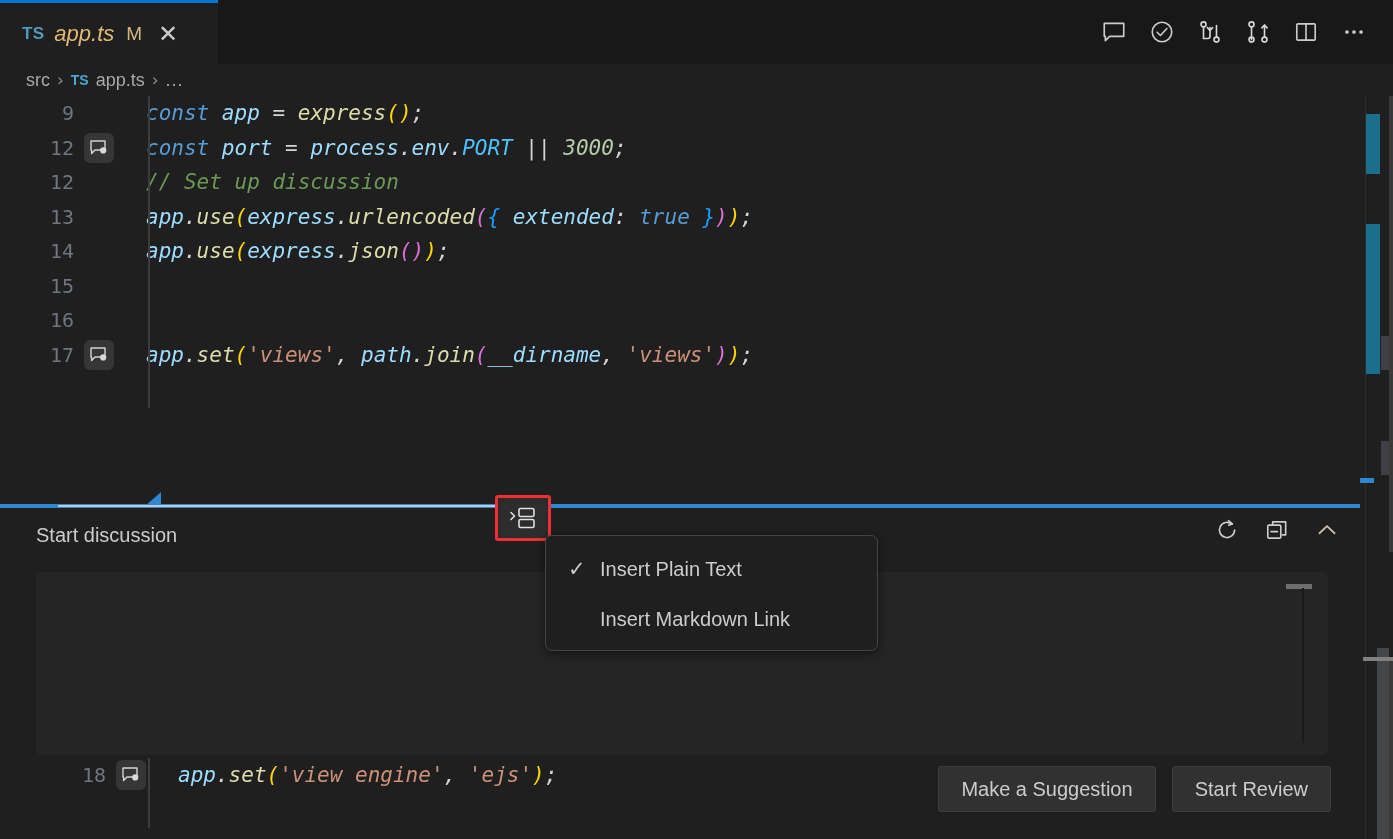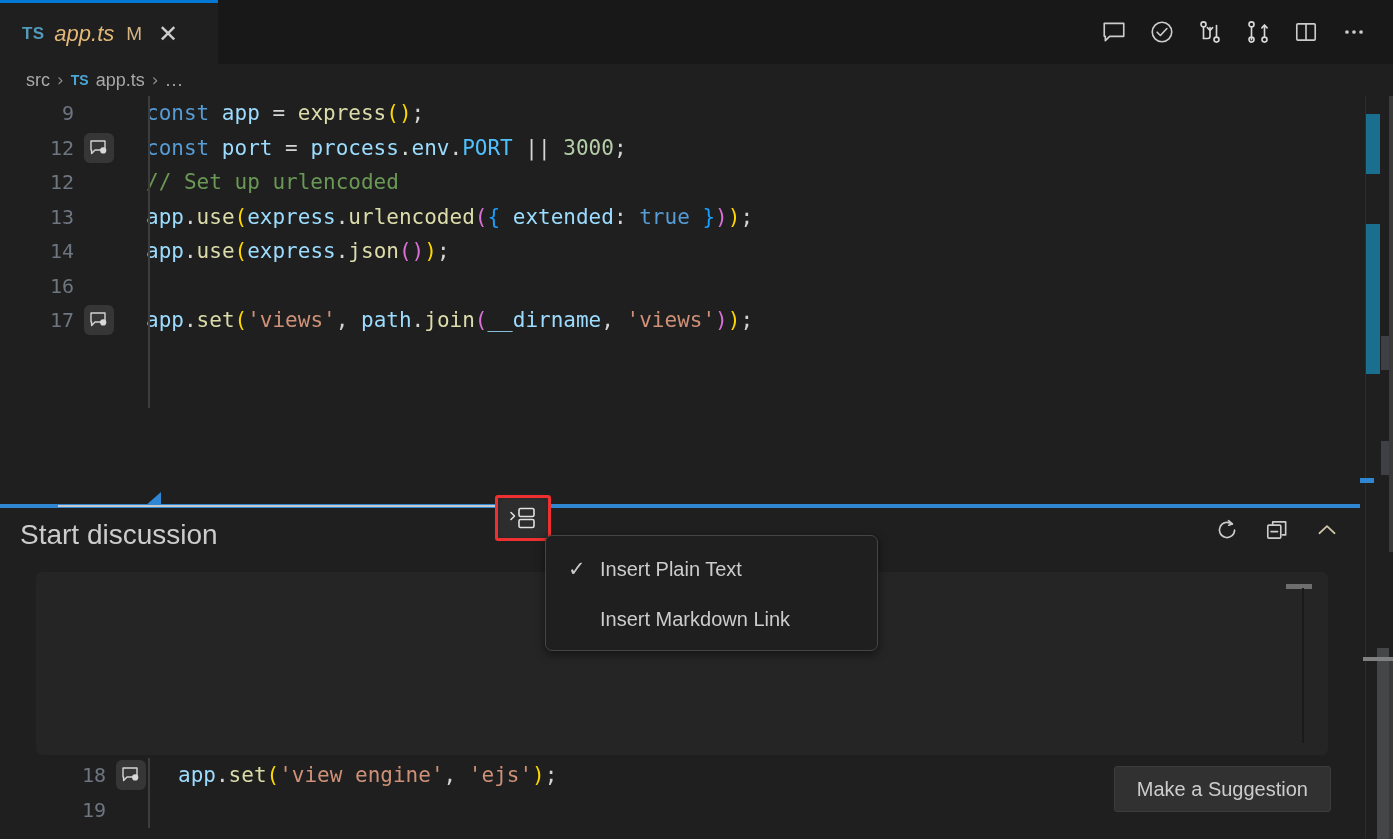--- a/index.html
+++ b/index.html
@@ -99,21 +99,21 @@
     white-space: pre;
   }
   .ln {
     width: 78px; text-align: right;
     color: #6e7681;
     font-family: "DejaVu Sans Mono", monospace;
     font-size: 20px;
     padding-right: 4px;
     flex: none;
   }
-  .code-text { padding-left: 68px; }
+  .code-text { padding-left: 68px; font-style: italic; }
 
   
   .indent-guide {
     position: absolute;
     left: 148px; top: 0; bottom: 0;
     width: 2px; background: #3d3d3d;
   }
 
   
   .gutter-badge {
@@ -155,22 +155,22 @@
     width: 0; height: 0;
     border-left: 16px solid transparent;
     border-bottom: 14px solid #2f86d3;
   }
   .thread-head {
     position: absolute; left: 0; top: 0;
     width: 1367px; height: 54px;
     display: flex; align-items: center;
   }
   .thread-title {
-    color: #cccccc; font-size: 28px;
-    margin-left: 20px;
+    color: #cccccc; font-size: 20px;
+    margin-left: 36px;
   }
   .thread-actions {
     position: absolute; right: 26px; top: 8px;
     display: flex; align-items: center; gap: 22px;
   }
   .th-icon {
     width: 28px; height: 28px;
     display: flex; align-items: center; justify-content: center;
     cursor: pointer;
   }
@@ -377,23 +377,24 @@
   </div>
 
   <div class="editor">
 
     <div class="code-region" id="code-above">
         <div class="code-line"><span class="ln">9</span><span class="code-text"><span class="t-key">const </span><span class="t-var">app</span><span class="t-op"> = </span><span class="t-fn">express</span><span class="t-p1">(</span><span class="t-p1">)</span><span class="t-plain">;</span></span></div>
         <div class="code-line"><span class="ln">12</span><div class="gutter-badge"><svg width="20" height="18" viewBox="0 0 20 18" fill="none">
               <path d="M2 2h14v9H6l-3.4 3.4V11H2z" stroke="#d4d4d4" stroke-width="1.4" stroke-linejoin="round"></path>
               <circle cx="14.2" cy="11.4" r="3.1" fill="#d9d9d9"></circle>
             </svg></div><span class="code-text"><span class="t-key">const </span><span class="t-var">port</span><span class="t-op"> = </span><span class="t-var">process</span><span class="t-plain">.</span><span class="t-var">env</span><span class="t-plain">.</span><span class="t-const">PORT</span><span class="t-plain"> || </span><span class="t-num">3000</span><span class="t-plain">;</span></span></div>
-        <div class="code-line"><span class="ln">12</span><span class="code-text"><span class="t-com">// Set up urlencoded</span></span></div>
+        <div class="code-line"><span class="ln">12</span><span class="code-text"><span class="t-com">// Set up discussion</span></span></div>
         <div class="code-line"><span class="ln">13</span><span class="code-text"><span class="t-var">app</span><span class="t-plain">.</span><span class="t-fn">use</span><span class="t-p1">(</span><span class="t-var">express</span><span class="t-plain">.</span><span class="t-fn">urlencoded</span><span class="t-p2">(</span><span class="t-p3">{</span><span class="t-var"> extended</span><span class="t-plain">: </span><span class="t-key">true</span><span class="t-plain"> </span><span class="t-p3">}</span><span class="t-p2">)</span><span class="t-p1">)</span><span class="t-plain">;</span></span></div>
         <div class="code-line"><span class="ln">14</span><span class="code-text"><span class="t-var">app</span><span class="t-plain">.</span><span class="t-fn">use</span><span class="t-p1">(</span><span class="t-var">express</span><span class="t-plain">.</span><span class="t-fn">json</span><span class="t-p2">(</span><span class="t-p2">)</span><span class="t-p1">)</span><span class="t-plain">;</span></span></div>
+        <div class="code-line"><span class="ln">15</span><span class="code-text"></span></div>
         <div class="code-line"><span class="ln">16</span></div>
         <div class="code-line"><span class="ln">17</span><div class="gutter-badge"><svg width="20" height="18" viewBox="0 0 20 18" fill="none">
               <path d="M2 2h14v9H6l-3.4 3.4V11H2z" stroke="#d4d4d4" stroke-width="1.4" stroke-linejoin="round"></path>
               <circle cx="14.2" cy="11.4" r="3.1" fill="#d9d9d9"></circle>
             </svg></div><span class="code-text"><span class="t-var">app</span><span class="t-plain">.</span><span class="t-fn">set</span><span class="t-p1">(</span><span class="t-str">'views'</span><span class="t-plain">, </span><span class="t-var">path</span><span class="t-plain">.</span><span class="t-fn">join</span><span class="t-p2">(</span><span class="t-var">__dirname</span><span class="t-plain">, </span><span class="t-str">'views'</span><span class="t-p2">)</span><span class="t-p1">)</span><span class="t-plain">;</span></span></div>
         <div class="indent-guide" style="top: 0px; height: 312px;"></div>
       </div>
 
     <div class="thread">
       <div class="thread-arrow"></div>
@@ -422,29 +423,29 @@
         </div>
       </div>
 
       <div class="cmt-box">
         <div class="cmt-scroll-h"></div>
         <div class="cmt-scroll-track"></div>
       </div>
 
       <div class="cmt-actions">
         <div class="btn btn-secondary">Make a Suggestion</div>
+        <div class="btn btn-secondary">Start Review</div>
       </div>
     </div>
 
     <div class="code-region" id="code-below" style="position:absolute; left:0; top:662px; width:1393px;padding-left:32px;">
         <div class="code-line"><span class="ln">18</span><div class="gutter-badge"><svg width="20" height="18" viewBox="0 0 20 18" fill="none">
               <path d="M2 2h14v9H6l-3.4 3.4V11H2z" stroke="#d4d4d4" stroke-width="1.4" stroke-linejoin="round"></path>
               <circle cx="14.2" cy="11.4" r="3.1" fill="#d9d9d9"></circle>
             </svg></div><span class="code-text"><span class="t-var">app</span><span class="t-plain">.</span><span class="t-fn">set</span><span class="t-p1">(</span><span class="t-str">'view engine'</span><span class="t-plain">, </span><span class="t-str">'ejs'</span><span class="t-p1">)</span><span class="t-plain">;</span></span></div>
-        <div class="code-line"><span class="ln">19</span><span class="code-text"></span></div>
         <div class="indent-guide" style="top: 0px; height: 70px;"></div>
       </div>
   </div>
 
   <div class="cmt-underline"></div>
 
   <div class="paste-btn">
     <div class="paste-inner">
       <svg width="30" height="26" viewBox="0 0 30 26" fill="none" stroke="#e0e0e0" stroke-width="1.6">
         <path d="M3 7.5L6.5 11 3 14.5" stroke-linecap="round" stroke-linejoin="round"></path>

